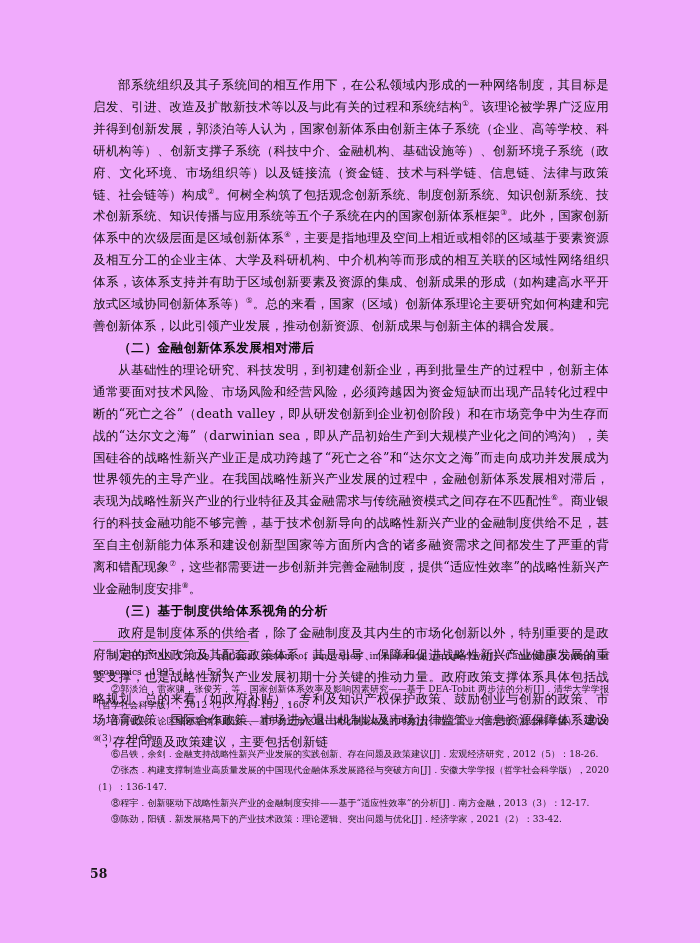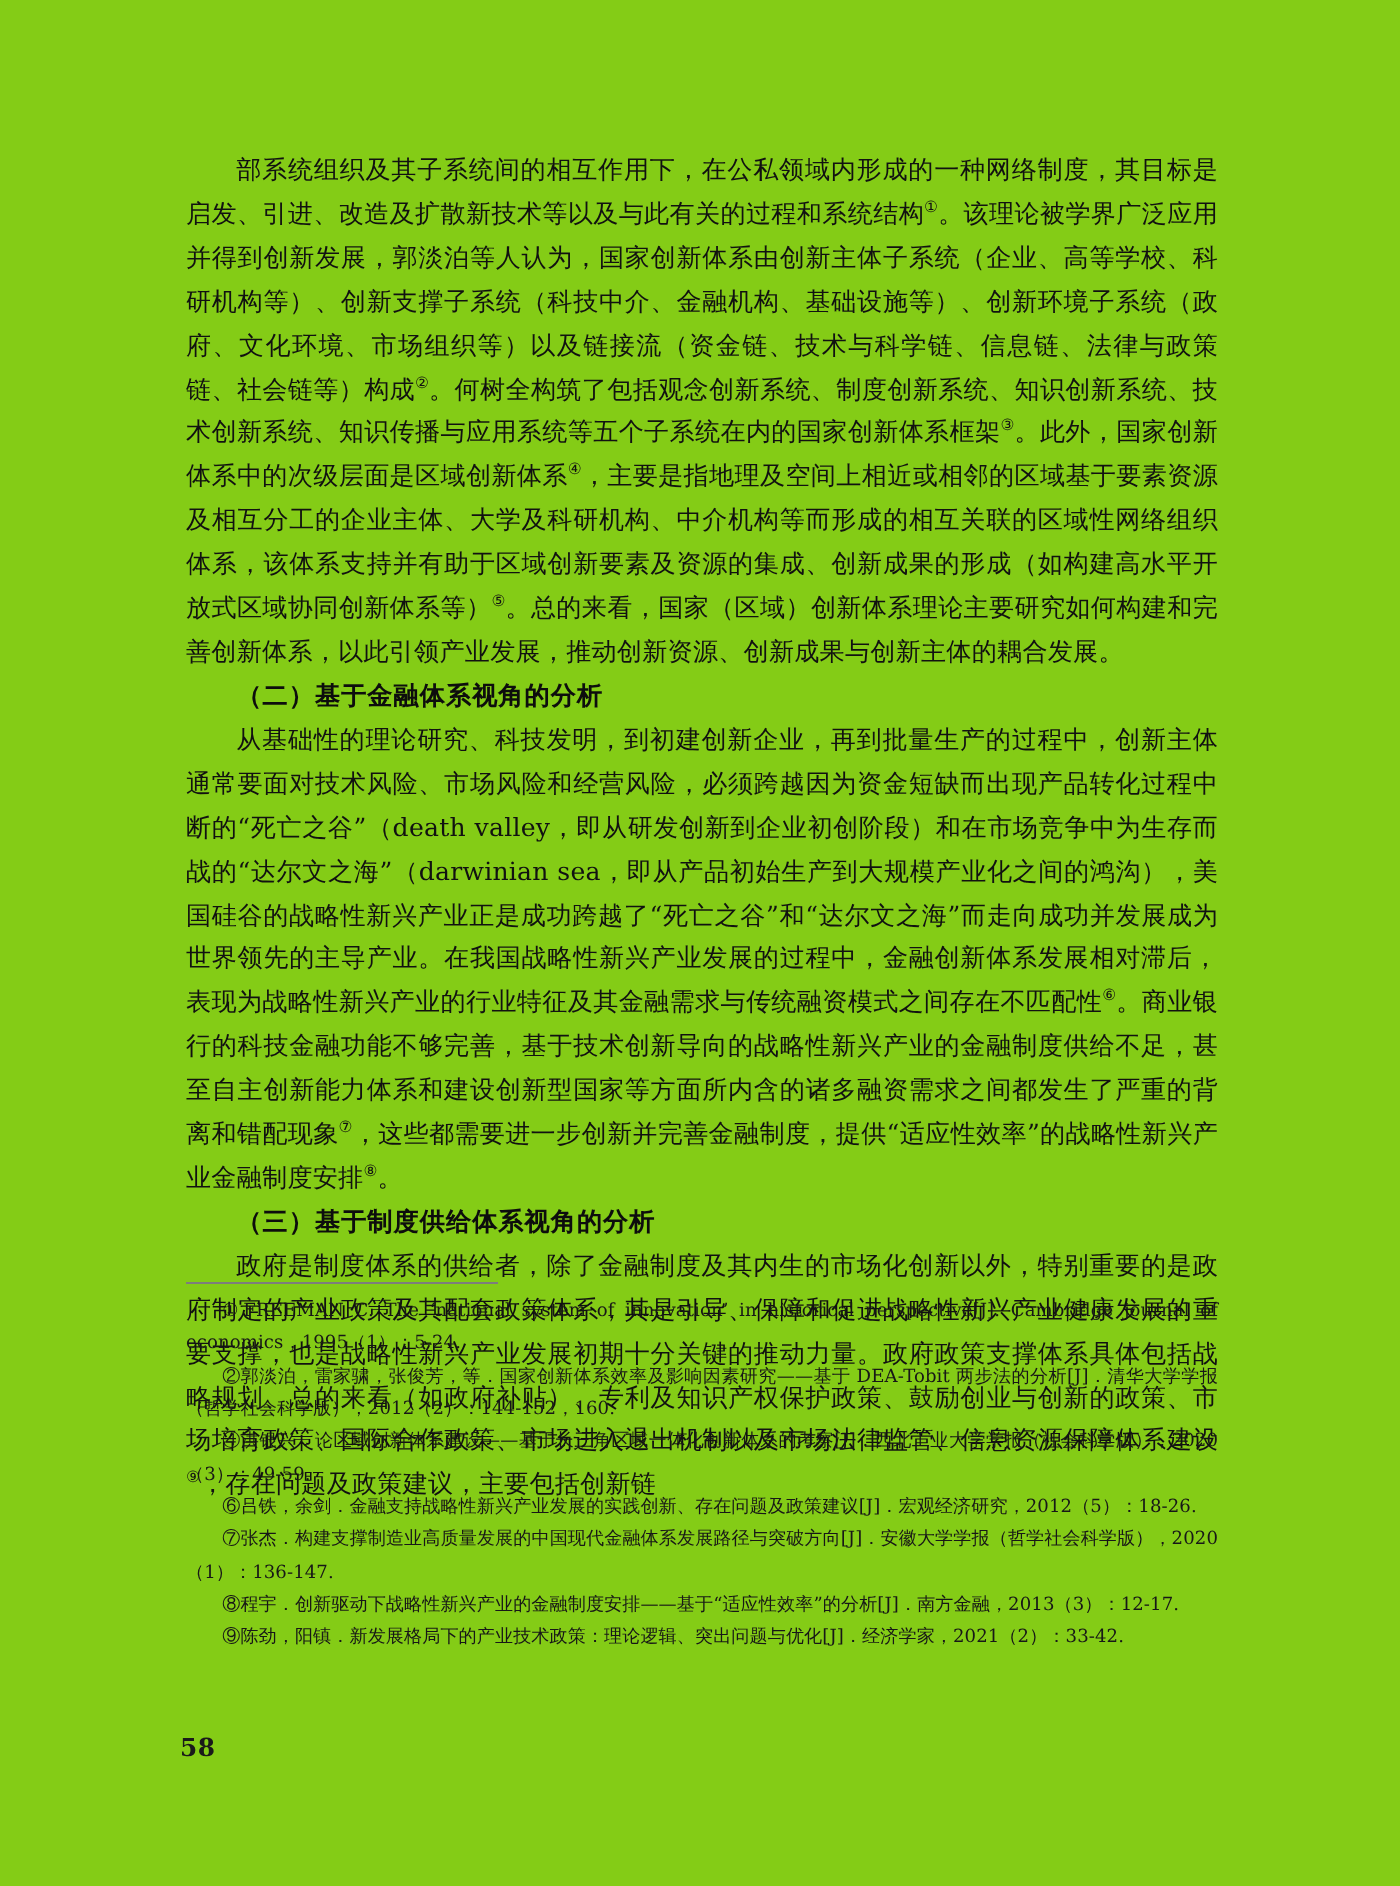--- a/index.html
+++ b/index.html
@@ -11,21 +11,21 @@
     height: 943px;
     background: #ffffff;
     font-family: "DejaVu Serif", "Liberation Serif", serif;
     color: #1a1a1a;
     overflow: hidden;
   }
   .page {
     position: relative;
     width: 700px;
     height: 943px;
-    background: #84cc16;
+    background: #f0abfc;
     box-sizing: border-box;
   }
   .content {
     position: absolute;
     left: 93px;
     top: 74px;
     width: 516px;
   }
   
   .body-para {
@@ -102,21 +102,21 @@
 </style>
 </head>
 <body>
 
 <div class="page">
 
   <div class="content">
 
     <p class="body-para"><span>部系统组织及其子系统间的相互作用下，在公私领域内形成的一种网络制度，其目标是启发、引进、改造及扩散新技术等以及与此有关的过程和系统结构</span><sup class="fn">①</sup><span>。该理论被学界广泛应用并得到创新发展，郭淡泊等人认为，国家创新体系由创新主体子系统（企业、高等学校、科研机构等）、创新支撑子系统（科技中介、金融机构、基础设施等）、创新环境子系统（政府、文化环境、市场组织等）以及链接流（资金链、技术与科学链、信息链、法律与政策链、社会链等）构成</span><sup class="fn">②</sup><span>。何树全构筑了包括观念创新系统、制度创新系统、知识创新系统、技术创新系统、知识传播与应用系统等五个子系统在内的国家创新体系框架</span><sup class="fn">③</sup><span>。此外，国家创新体系中的次级层面是区域创新体系</span><sup class="fn">④</sup><span>，主要是指地理及空间上相近或相邻的区域基于要素资源及相互分工的企业主体、大学及科研机构、中介机构等而形成的相互关联的区域性网络组织体系，该体系支持并有助于区域创新要素及资源的集成、创新成果的形成（如构建高水平开放式区域协同创新体系等）</span><sup class="fn">⑤</sup><span>。总的来看，国家（区域）创新体系理论主要研究如何构建和完善创新体系，以此引领产业发展，推动创新资源、创新成果与创新主体的耦合发展。</span></p>
 
-    <p class="heading">（二）基于金融体系视角的分析</p>
+    <p class="heading">（二）金融创新体系发展相对滞后</p>
 
     <p class="body-para"><span>从基础性的理论研究、科技发明，到初建创新企业，再到批量生产的过程中，创新主体通常要面对技术风险、市场风险和经营风险，必须跨越因为资金短缺而出现产品转化过程中断的“死亡之谷”（death valley，即从研发创新到企业初创阶段）和在市场竞争中为生存而战的“达尔文之海”（darwinian sea，即从产品初始生产到大规模产业化之间的鸿沟），美国硅谷的战略性新兴产业正是成功跨越了“死亡之谷”和“达尔文之海”而走向成功并发展成为世界领先的主导产业。在我国战略性新兴产业发展的过程中，金融创新体系发展相对滞后，表现为战略性新兴产业的行业特征及其金融需求与传统融资模式之间存在不匹配性</span><sup class="fn">⑥</sup><span>。商业银行的科技金融功能不够完善，基于技术创新导向的战略性新兴产业的金融制度供给不足，甚至自主创新能力体系和建设创新型国家等方面所内含的诸多融资需求之间都发生了严重的背离和错配现象</span><sup class="fn">⑦</sup><span>，这些都需要进一步创新并完善金融制度，提供“适应性效率”的战略性新兴产业金融制度安排</span><sup class="fn">⑧</sup><span>。</span></p>
 
     <p class="heading">（三）基于制度供给体系视角的分析</p>
 
     <p class="body-para"><span>政府是制度体系的供给者，除了金融制度及其内生的市场化创新以外，特别重要的是政府制定的产业政策及其配套政策体系，其是引导、保障和促进战略性新兴产业健康发展的重要支撑，也是战略性新兴产业发展初期十分关键的推动力量。政府政策支撑体系具体包括战略规划、总的来看（如政府补贴）、专利及知识产权保护政策、鼓励创业与创新的政策、市场培育政策、国际合作政策、市场进入退出机制以及市场法律监管、信息资源保障体系建设</span><sup class="fn">⑨</sup><span>，存在问题及政策建议，主要包括创新链</span></p>
 
   </div>
 
   <div class="fn-rule"></div>

